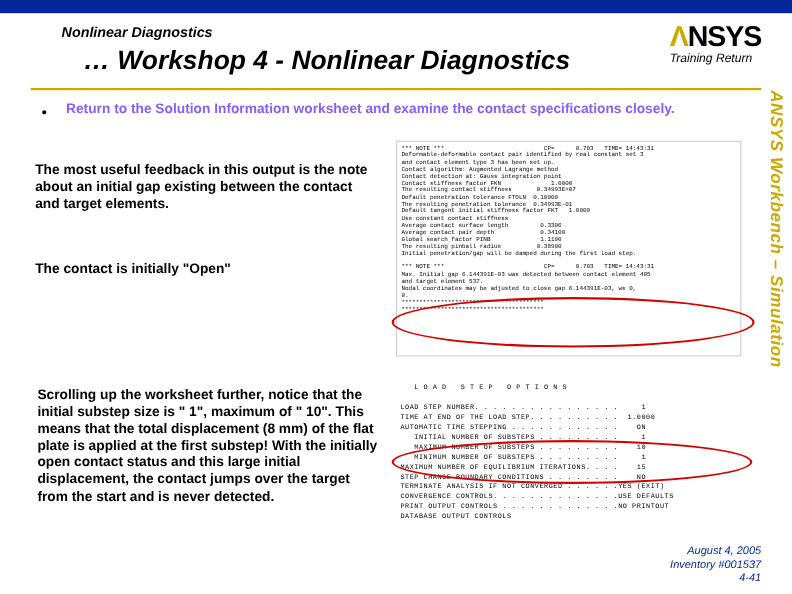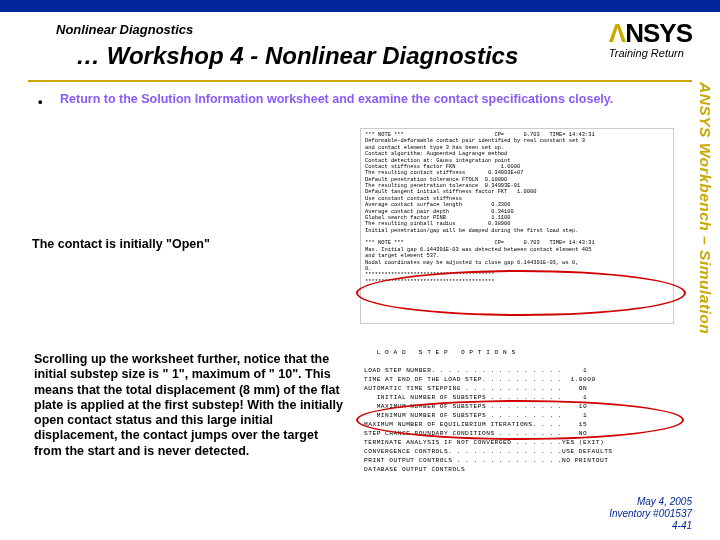--- a/index.html
+++ b/index.html
@@ -38,20 +38,21 @@
   <div class="logo-area">
     <div class="ansys-logo"><span class="lambda">Λ</span><span>NSYS</span></div>
     <div class="training-label">Training Return</div>
   </div>
 
   <div class="gold-rule"></div>
 
   <div class="bullet-dot">•</div>
   <div class="bullet-text">Return to the Solution Information worksheet and examine the contact specifications closely.</div>
 
+  <div class="para1">The most useful feedback in this output is the note about an initial gap existing between the contact and target elements.</div>
   <div class="para2">The contact is initially "Open"</div>
   <div class="para3">Scrolling up the worksheet further, notice that the initial substep size is " 1", maximum of " 10".  This means that the total displacement (8 mm) of the flat plate is applied at the first substep!  With the initially open contact status and this large initial displacement, the contact jumps over the target from the start and is never detected.</div>
 
   <div class="sidebar-text">ANSYS Workbench – Simulation</div>
 
   <div class="output-box">
     <pre>*** NOTE ***                            CP=      0.703   TIME= 14:43:31
 Deformable-deformable contact pair identified by real constant set 3
 and contact element type 3 has been set up.
 Contact algorithm: Augmented Lagrange method
@@ -91,18 +92,18 @@
 TERMINATE ANALYSIS IF NOT CONVERGED . . . . . .YES (EXIT)
 CONVERGENCE CONTROLS. . . . . . . . . . . . . .USE DEFAULTS
 PRINT OUTPUT CONTROLS . . . . . . . . . . . . .NO PRINTOUT
 DATABASE OUTPUT CONTROLS</pre>
   </div>
 
   <div class="ellipse ell1"></div>
   <div class="ellipse ell2"></div>
 
   <div class="footer">
-    <div>May 4, 2005</div>
+    <div>August 4, 2005</div>
     <div>Inventory #001537</div>
     <div>4-41</div>
   </div>
 
 </div>
 
 </body></html>

